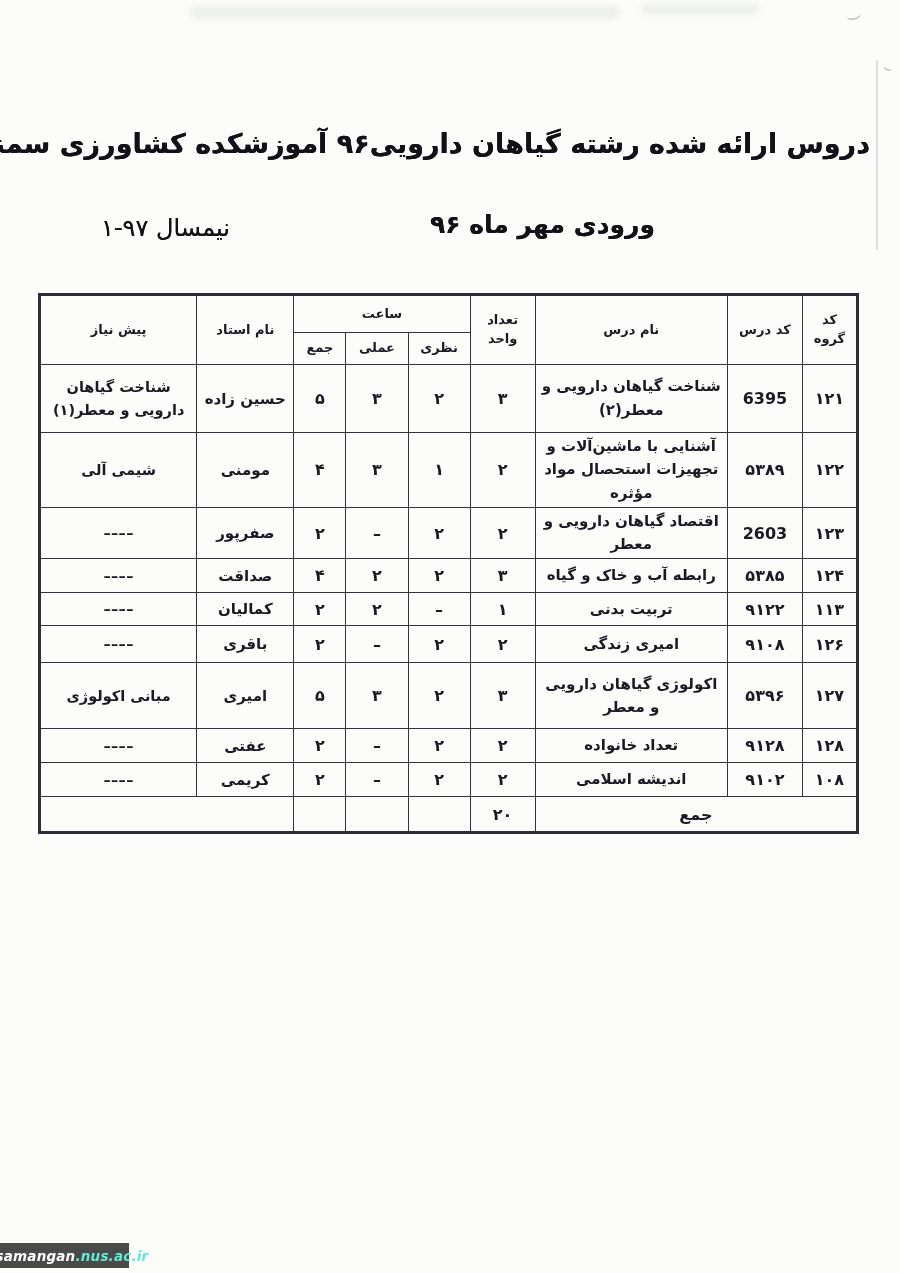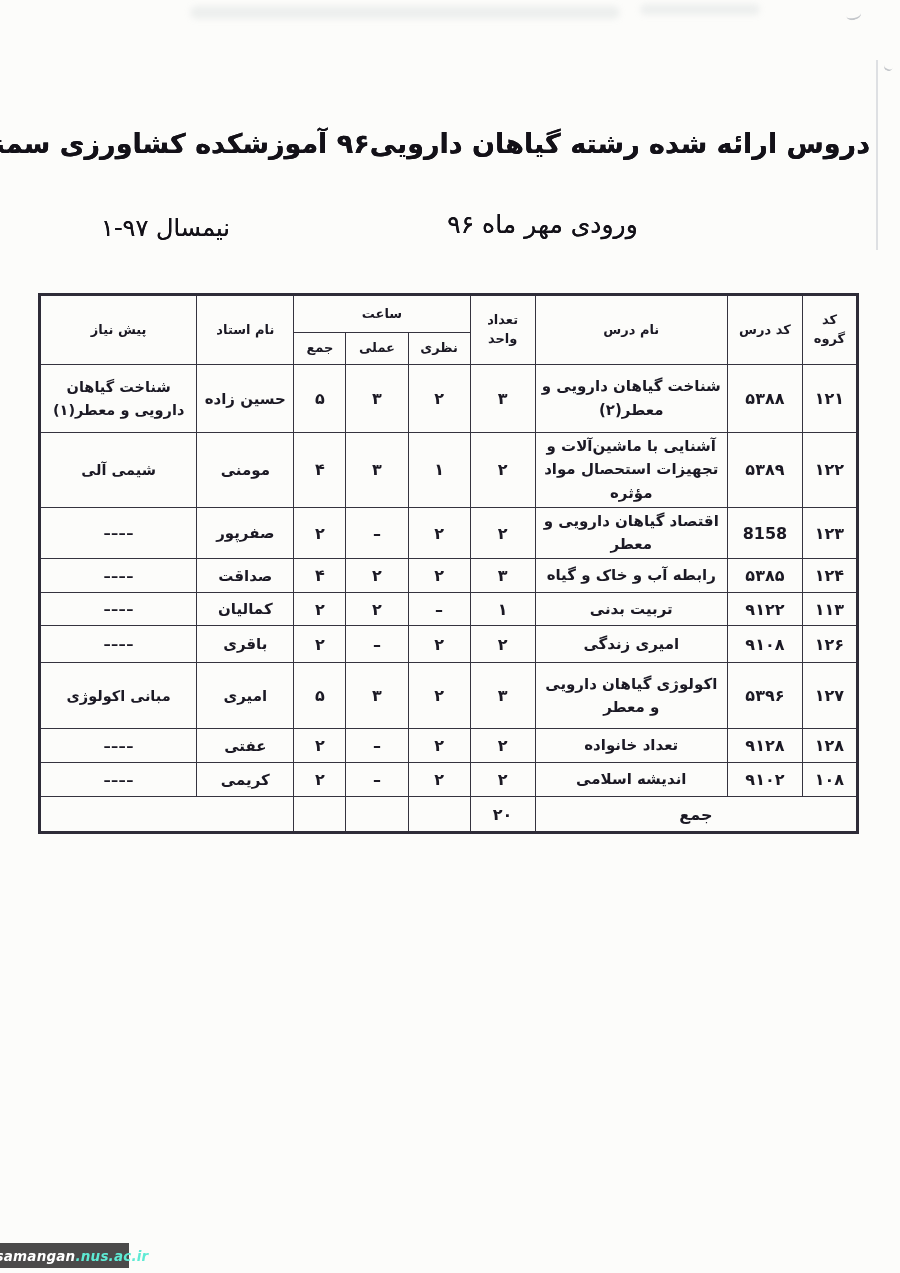--- a/index.html
+++ b/index.html
@@ -21,21 +21,21 @@
   .doc-title {
     position:absolute; top:128px; left:30px; right:30px;
     direction:rtl; text-align:center;
     font-size:27px; font-weight:bold; color:#131118;
     text-shadow:0 0 .5px #131118;
     white-space:nowrap;
   }
   .subtitle-entry {
     position:absolute; top:210px; left:430px; width:225px;
     direction:rtl; text-align:center;
-    font-size:25px; font-weight:normal; color:#131118;
+    font-size:25px; font-weight:bold; color:#131118;
     text-shadow:0 0 .5px #131118;
   }
   .subtitle-semester {
     position:absolute; top:214px; left:78px; width:175px;
     direction:rtl; text-align:center;
     font-size:24px; font-weight:normal; color:#131118;
     text-shadow:0 0 .4px #131118;
   }
 
   table.course-table {
@@ -114,21 +114,21 @@
     </tr>
     <tr style="height:32px">
       <th>نظری</th>
       <th>عملی</th>
       <th>جمع</th>
     </tr>
   </thead>
   <tbody>
     <tr style="height:68px">
       <td>۱۲۱</td>
-      <td>۵۳۸۸</td>
+      <td>6395</td>
       <td class="cname">شناخت گیاهان دارویی و معطر(۲)</td>
       <td>۳</td>
       <td>۲</td>
       <td>۳</td>
       <td>۵</td>
       <td class="instr">حسین زاده</td>
       <td class="prereq">شناخت گیاهان دارویی و معطر(۱)</td>
     </tr>
     <tr style="height:68px">
       <td>۱۲۲</td>
@@ -136,21 +136,21 @@
       <td class="cname">آشنایی با ماشین‌آلات و تجهیزات استحصال مواد مؤثره</td>
       <td>۲</td>
       <td>۱</td>
       <td>۳</td>
       <td>۴</td>
       <td class="instr">مومنی</td>
       <td class="prereq">شیمی آلی</td>
     </tr>
     <tr style="height:36px">
       <td>۱۲۳</td>
-      <td>8158</td>
+      <td>2603</td>
       <td class="cname">اقتصاد گیاهان دارویی و معطر</td>
       <td>۲</td>
       <td>۲</td>
       <td>–</td>
       <td>۲</td>
       <td class="instr">صفرپور</td>
       <td class="prereq">––––</td>
     </tr>
     <tr style="height:34px">
       <td>۱۲۴</td>

